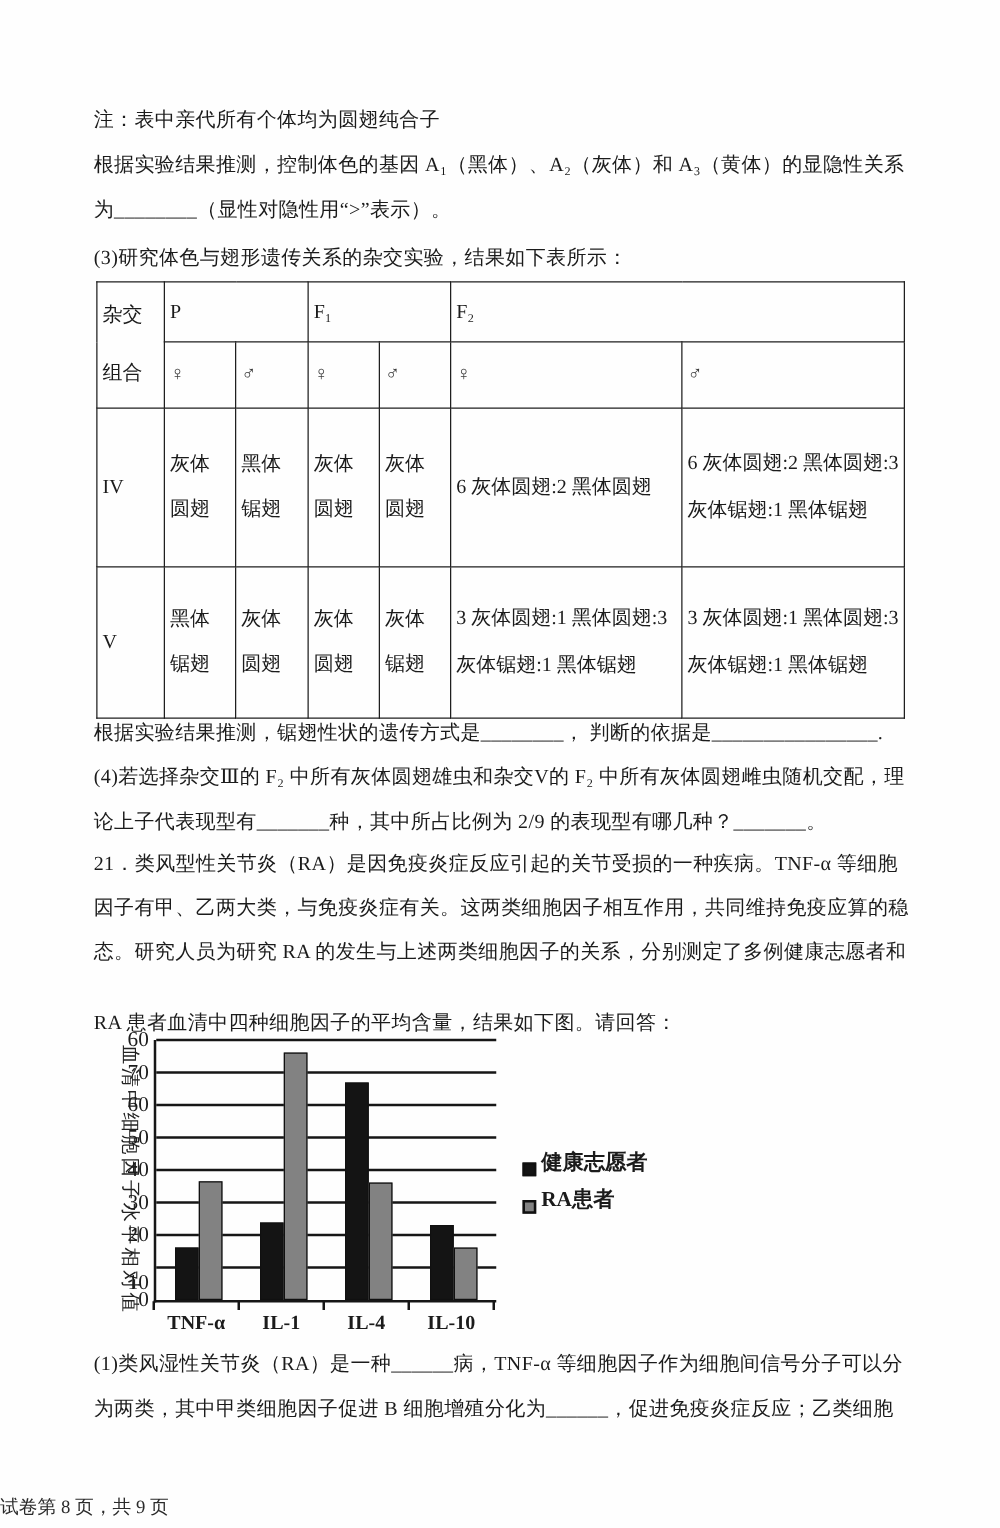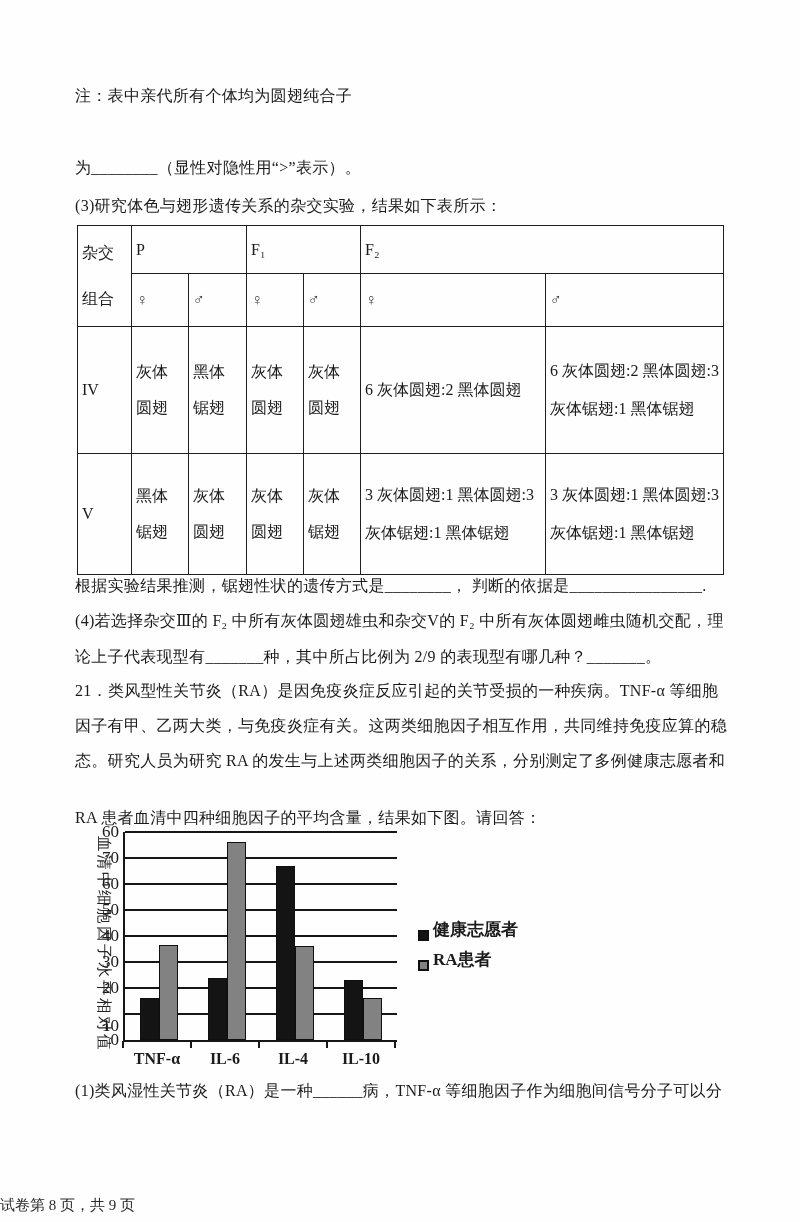--- a/index.html
+++ b/index.html
@@ -38,20 +38,21 @@
   .legend{position:absolute;left:330px;top:94px;}
   .legend-row{display:flex;align-items:flex-end;gap:4px;font-size:17px;font-weight:bold;margin-bottom:7px;}
   .swatch{width:11px;height:11px;display:inline-block;border:2px solid #101010;box-sizing:border-box;flex:0 0 auto;}
 </style>
 </head>
 <body>
 
 <div class="page">
 
   <p class="line" style="top:86px">注：表中亲代所有个体均为圆翅纯合子</p>
+  <p class="line" style="top:122px">根据实验结果推测，控制体色的基因 A₁（黑体）、A₂（灰体）和 A₃（黄体）的显隐性关系</p>
   <p class="line" style="top:158px">为________（显性对隐性用“&gt;”表示）。</p>
   <p class="line" style="top:196px">(3)研究体色与翅形遗传关系的杂交实验，结果如下表所示：</p>
 
   <table class="cross">
     <colgroup>
       <col style="width:54px">
         <col style="width:57px">
         <col style="width:58px">
       <col style="width:57px">
         <col style="width:57px">
@@ -135,26 +136,27 @@
   <div class="ytick" style="top: 206px;">0</div>
       <div class="ytick" style="top: 192px;">10</div>
       <div class="ytick" style="top: 154px;">20</div>
       <div class="ytick" style="top: 128px;">30</div>
       <div class="ytick" style="top: 102px;">40</div>
       <div class="ytick" style="top: 76px;">50</div>
       <div class="ytick" style="top: 50px;">60</div>
       <div class="ytick" style="top: 24px;">70</div>
       <div class="ytick" style="top: -2px;">60</div>
       <div class="xtick-label" style="left: 35px; width: 68px;">TNF-α</div>
-      <div class="xtick-label" style="left: 103px; width: 68px;">IL-6</div>
+      <div class="xtick-label" style="left: 103px; width: 68px;">IL-1</div>
       <div class="xtick-label" style="left: 171px; width: 68px;">IL-4</div>
       <div class="xtick-label" style="left: 239px; width: 68px;">IL-10</div>
       <div class="xtick" style="left: 34px;"></div>
       <div class="xtick" style="left: 102px;"></div>
       <div class="xtick" style="left: 170px;"></div>
       <div class="xtick" style="left: 238px;"></div>
       <div class="xtick" style="left: 306px;"></div>
     </div>
 
   <p class="line" style="top:1081px">(1)类风湿性关节炎（RA）是一种______病，TNF-α 等细胞因子作为细胞间信号分子可以分</p>
+  <p class="line" style="top:1117px">为两类，其中甲类细胞因子促进 B 细胞增殖分化为______，促进免疫炎症反应；乙类细胞</p>
 
   <div class="footer" style="top:1196px">试卷第 8 页，共 9 页</div>
 </div>
 
 </body></html>

